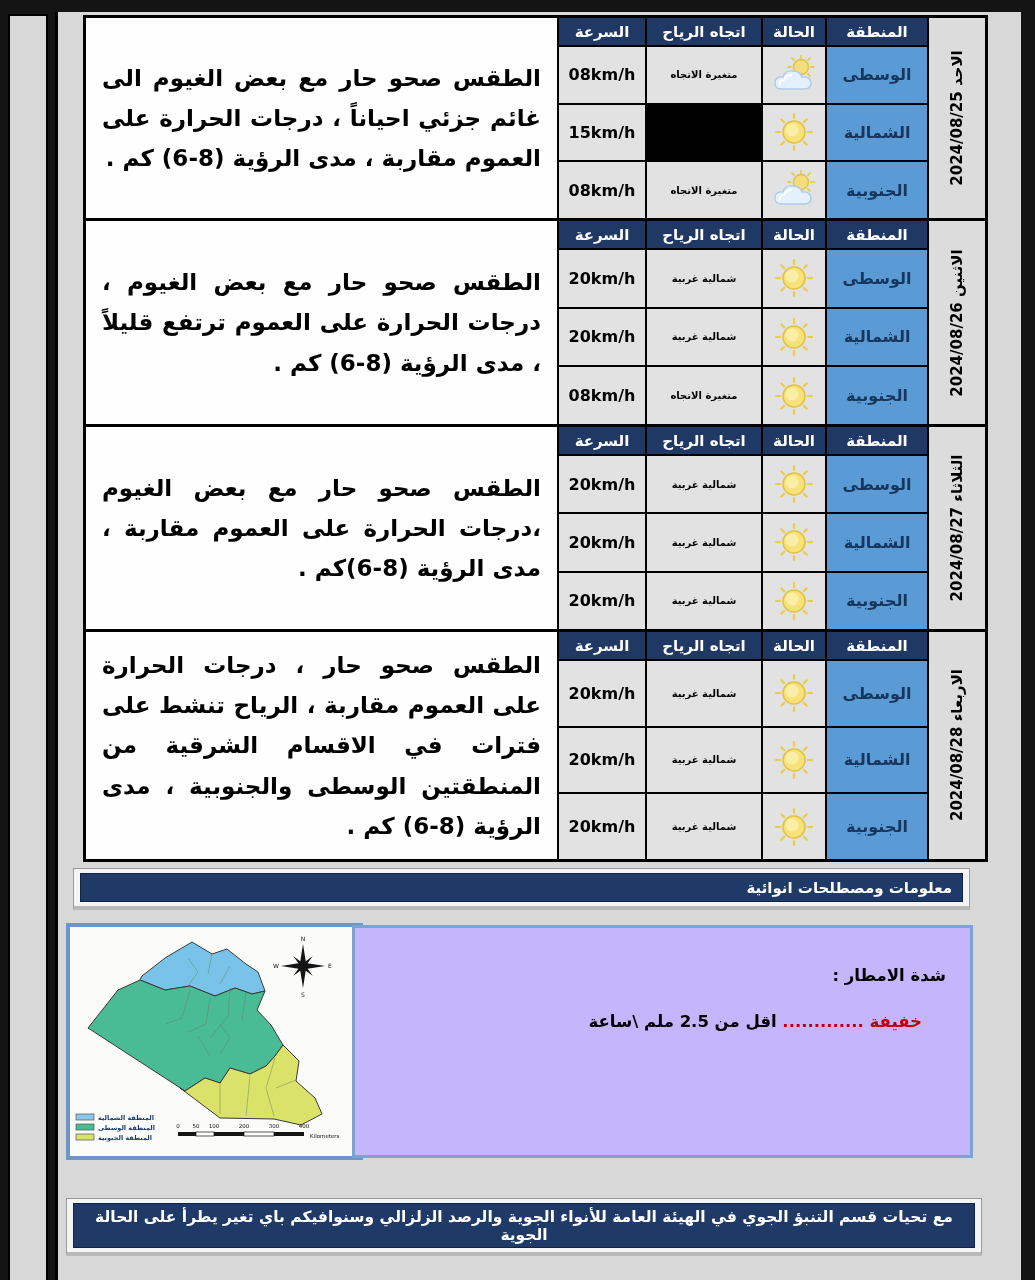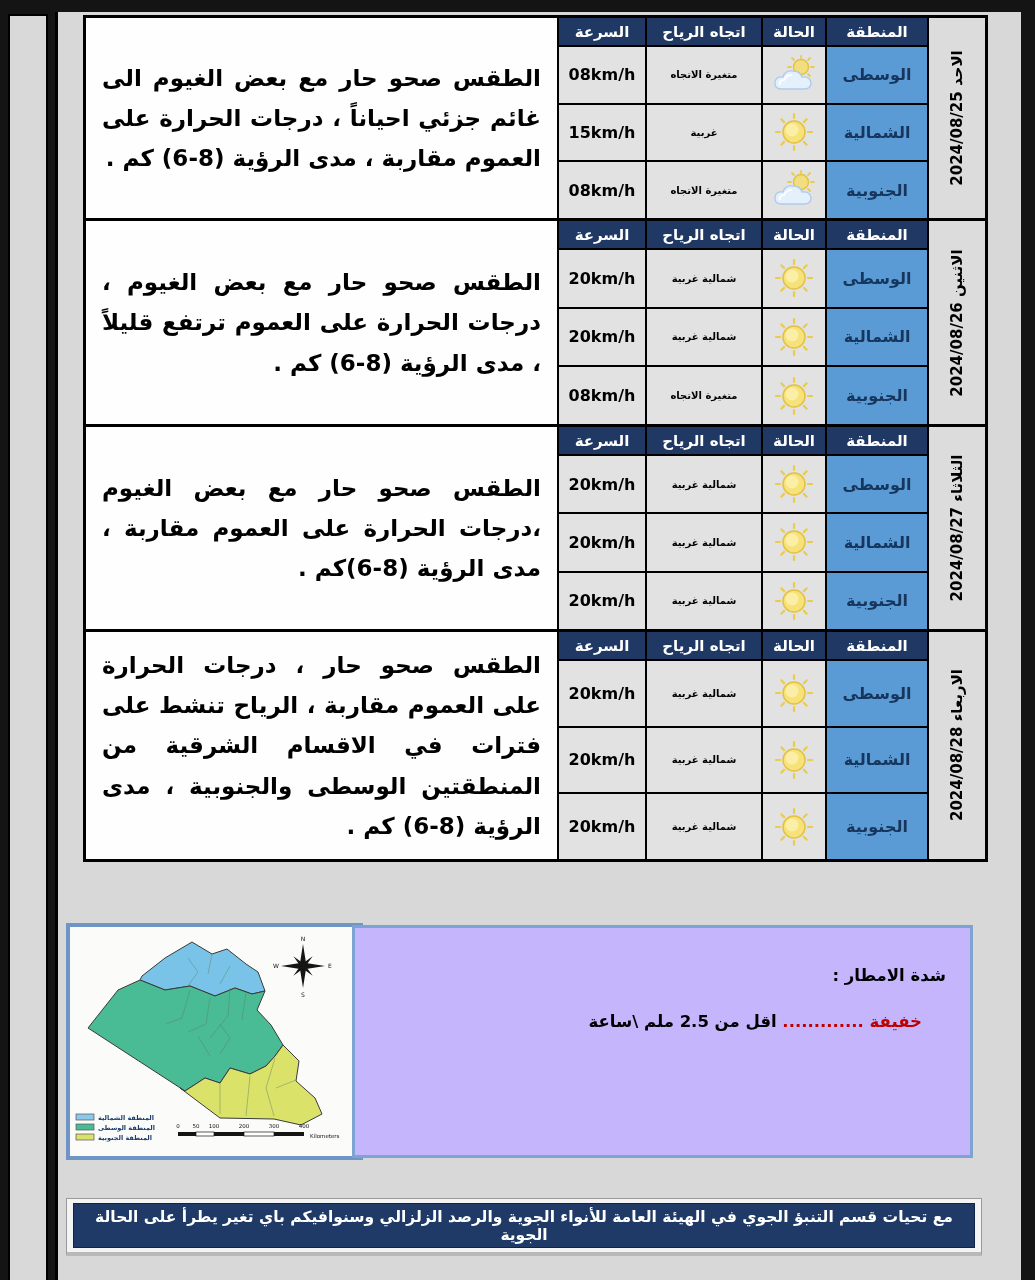--- a/index.html
+++ b/index.html
@@ -107,21 +107,20 @@
               <line x1="30" y1="3" x2="30" y2="1"></line>
       <line x1="37" y1="5" x2="39" y2="3"></line>
     </g>
     <circle cx="30" cy="12" r="7.5" fill="#F2DE7F" stroke="#E3C143" stroke-width="1.4"></circle>
     <path d="M11,34 Q3,34 4,27 Q5,21 12,22 Q14,15 22,16 Q29,16 31,22 Q39,21 40,28 Q40,34 33,34 Z" fill="#E4F0FC" stroke="#AECBEA" stroke-width="1.4"></path>
     <path d="M9,30 Q8,25 13,25 Q15,20 21,20" fill="none" stroke="#FFFFFF" stroke-width="2" opacity="0.9"></path>
   </svg>
 </div>
         <div class="cell data region" style="grid-area: 2 / 5;">الوسطى</div>
         <div class="cell data speed" style="grid-area: 3 / 2;">15km/h</div>
-        <div class="cell data wind" style="grid-area: 3 / 3;">غربية</div>
         <div class="cell data cond" style="grid-area: 3 / 4;">
   <svg width="46" height="40" viewBox="0 0 46 40">
     <g stroke="#E9CC4D" stroke-width="2.2" stroke-linecap="round">
       <line x1="37" y1="20" x2="41" y2="20"></line>
               <line x1="32.9" y1="29.9" x2="35.7" y2="32.7"></line>
       <line x1="23" y1="34" x2="23" y2="38"></line>
               <line x1="13.1" y1="29.9" x2="10.3" y2="32.7"></line>
       <line x1="9" y1="20" x2="5" y2="20"></line>
               <line x1="13.1" y1="10.1" x2="10.3" y2="7.3"></line>
       <line x1="23" y1="6" x2="23" y2="2"></line>
@@ -354,20 +353,23 @@
               <line x1="32.9" y1="10.1" x2="35.7" y2="7.3"></line>
     </g>
     <circle cx="23" cy="20" r="11" fill="#F7E27A" stroke="#E3C143" stroke-width="1.5"></circle>
     <circle cx="21" cy="18" r="6.5" fill="#FBEFA8"></circle>
   </svg>
 </div>
         <div class="cell data region" style="grid-area: 4 / 5;">الجنوبية</div>
       </div>
     </div>
 
+  <div class="bar-outer info-outer">
+    <div class="navy-bar info-bar">معلومات ومصطلحات انوائية</div>
+  </div>
 
   <div class="map-box">
     <svg width="274" height="229" viewBox="0 0 274 227">
 
       <polygon stroke="#3a3a3a" stroke-width="1" points="95,30 122,14 142,26 157,21 176,36 188,44 195,63 182,66 165,60 145,68 120,58 95,62 70,52 72,48" fill="#79C3E8"></polygon>
       <polygon stroke="#3a3a3a" stroke-width="1" points="70,52 95,62 120,58 145,68 165,60 182,66 195,63 187,82 201,97 213,117 205,128 196,138 180,146 160,140 150,155 135,150 115,163 18,100 48,62" fill="#49BB95"></polygon>
       <polygon stroke="#3a3a3a" stroke-width="1" points="115,163 135,150 150,155 160,140 180,146 196,138 205,128 213,117 229,133 226,153 245,170 252,186 231,197 204,191 150,190 110,160" fill="#DAE269"></polygon>
 
       <g stroke="#5f7f5f" stroke-width="0.6" fill="none" opacity="0.75">
         <path d="M118,30 L128,44 L118,58"></path>

